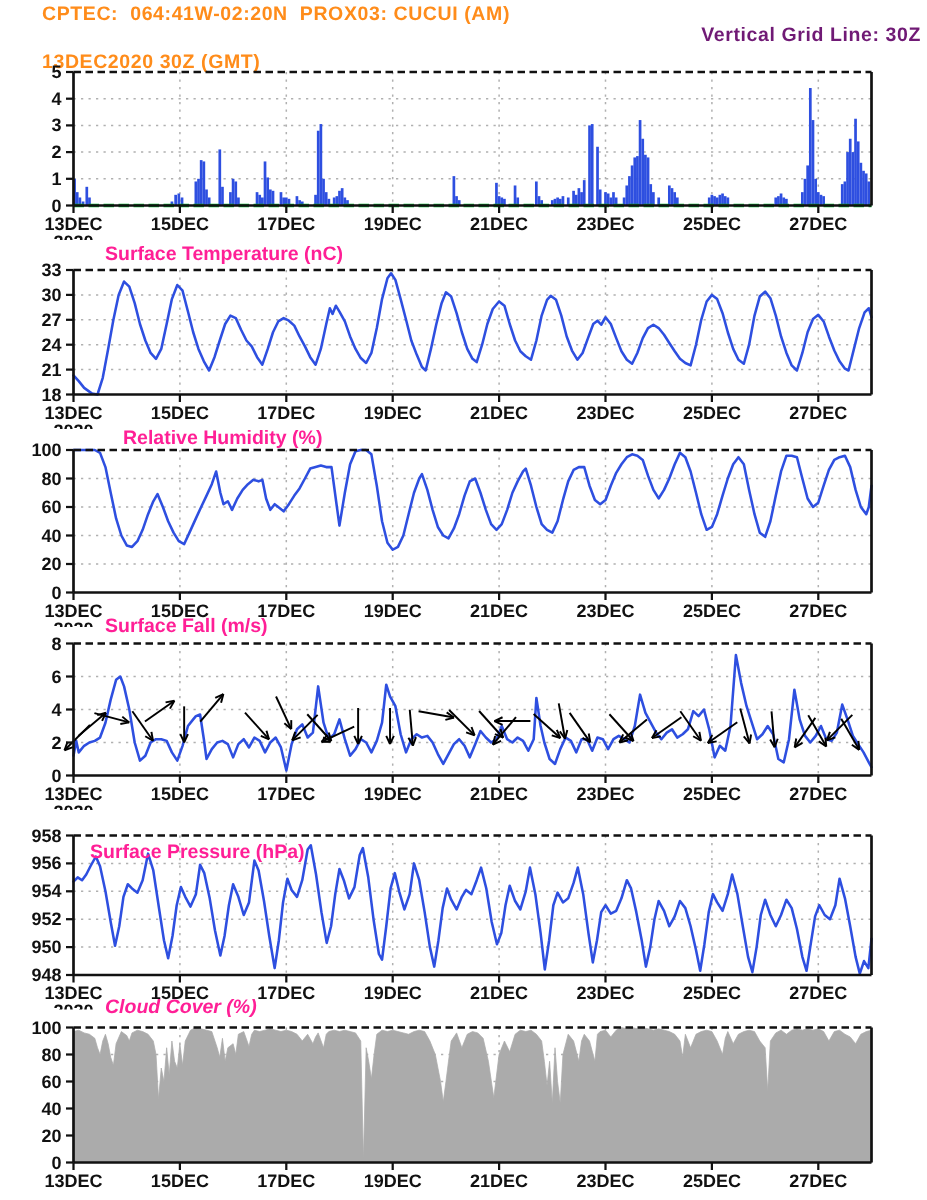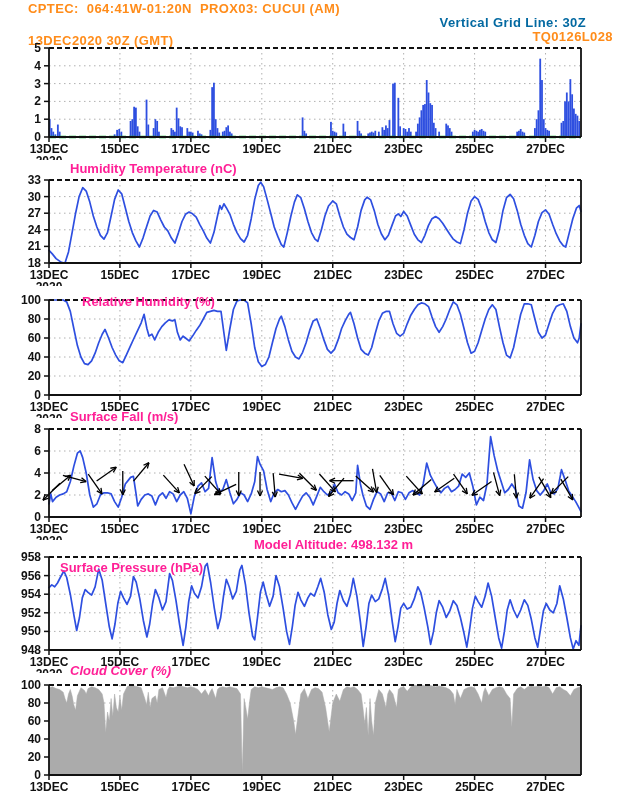--- a/index.html
+++ b/index.html
@@ -6,35 +6,34 @@
   .canvas{position:relative;width:618px;height:800px;background:#fff;overflow:hidden;
           font-family:"Liberation Sans",sans-serif;}
   .hdr{position:absolute;font-weight:700;font-size:13px;letter-spacing:.4px;white-space:pre;}
   .l1{top:1px;left:28px;}
   .l2{top:33px;left:28px;}
   .l2r{top:15px;left:0;width:586px;text-align:right;}
   .code{top:29px;left:0;width:613px;text-align:right;}
   .title{position:absolute;font-weight:700;font-size:13px;white-space:pre;}
   .t1{top:29px;left:68px;}
   .t2{top:161px;left:70px;}
-  .t3{top:294px;left:70px;padding-left:12px;}
+  .t3{top:284px;left:70px;padding-left:12px;}
   .t4{top:409px;left:70px;}
   .t5{top:537px;left:60px;margin-top:23px;}
   .t5b{top:537px;left:254px;}
   .t6{top:663px;left:70px;font-style:italic;}
   svg.plot{position:absolute;top:0;left:0;}
 </style>
 </head>
 <body>
 
 <div class="canvas">
-  <div class="hdr l1" style="color: rgb(255, 140, 26);">CPTEC:  064:41W-01:20N  PROX03: CUCUI (AM)</div>
+  <div class="hdr l1" style="color: rgb(255, 140, 26);">CPTEC:  064:41W-02:20N  PROX03: CUCUI (AM)</div>
   <div class="hdr l2" style="color: rgb(255, 140, 26);">13DEC2020 30Z (GMT)</div>
-  <div class="hdr l2r" style="color: #0369a1;">Vertical Grid Line: 30Z</div>
-  <div class="hdr code" style="color: rgb(255, 140, 26);">TQ0126L028</div>
+  <div class="hdr l2r" style="color: #701a75; padding-left: 28px;">Vertical Grid Line: 30Z</div>
 
   <svg class="plot" id="plot" width="618" height="800">
       <g>
         <g>
           <line x1="49" y1="119.2" x2="581" y2="119.2" stroke="#b0b0b0" stroke-width="1" stroke-dasharray="1.5 3.5"></line>
           <line x1="49" y1="101.4" x2="581" y2="101.4" stroke="#b0b0b0" stroke-width="1" stroke-dasharray="1.5 3.5"></line>
           <line x1="49" y1="83.6" x2="581" y2="83.6" stroke="#b0b0b0" stroke-width="1" stroke-dasharray="1.5 3.5"></line>
           <line x1="49" y1="65.8" x2="581" y2="65.8" stroke="#b0b0b0" stroke-width="1" stroke-dasharray="1.5 3.5"></line>
           <line x1="119.93333333333334" y1="48" x2="119.93333333333334" y2="137" stroke="#b0b0b0" stroke-width="1" stroke-dasharray="1.5 3.5"></line>
           <line x1="190.86666666666667" y1="48" x2="190.86666666666667" y2="137" stroke="#b0b0b0" stroke-width="1" stroke-dasharray="1.5 3.5"></line>
@@ -604,19 +603,18 @@
           <line x1="403.66666666666663" y1="775" x2="403.66666666666663" y2="780" stroke="#111111" stroke-width="1.5"></line>
           <text x="403.66666666666663" y="791" text-anchor="middle" fill="#111111" font-family="&quot;Liberation Sans&quot;, sans-serif" font-size="12" font-weight="bold">23DEC</text>
           <line x1="474.6" y1="775" x2="474.6" y2="780" stroke="#111111" stroke-width="1.5"></line>
           <text x="474.6" y="791" text-anchor="middle" fill="#111111" font-family="&quot;Liberation Sans&quot;, sans-serif" font-size="12" font-weight="bold">25DEC</text>
           <line x1="545.5333333333333" y1="775" x2="545.5333333333333" y2="780" stroke="#111111" stroke-width="1.5"></line>
           <text x="545.5333333333333" y="791" text-anchor="middle" fill="#111111" font-family="&quot;Liberation Sans&quot;, sans-serif" font-size="12" font-weight="bold">27DEC</text>
         </g>
       </g>
     </svg>
 
-  <div class="title t2" style="color: rgb(255, 31, 150);">Humidity Temperature (nC)</div>
+  <div class="title t2" style="color: rgb(255, 31, 150);">Surface Temperature (nC)</div>
   <div class="title t3" style="color: rgb(255, 31, 150);">Relative Humidity (%)</div>
   <div class="title t4" style="color: rgb(255, 31, 150);">Surface Fall (m/s)</div>
   <div class="title t5" style="color: rgb(255, 31, 150);">Surface Pressure (hPa)</div>
-  <div class="title t5b" style="color: rgb(255, 31, 150);">Model Altitude: 498.132 m</div>
   <div class="title t6" style="color: rgb(255, 31, 150);">Cloud Cover (%)</div>
 </div>
 
 </body></html>

